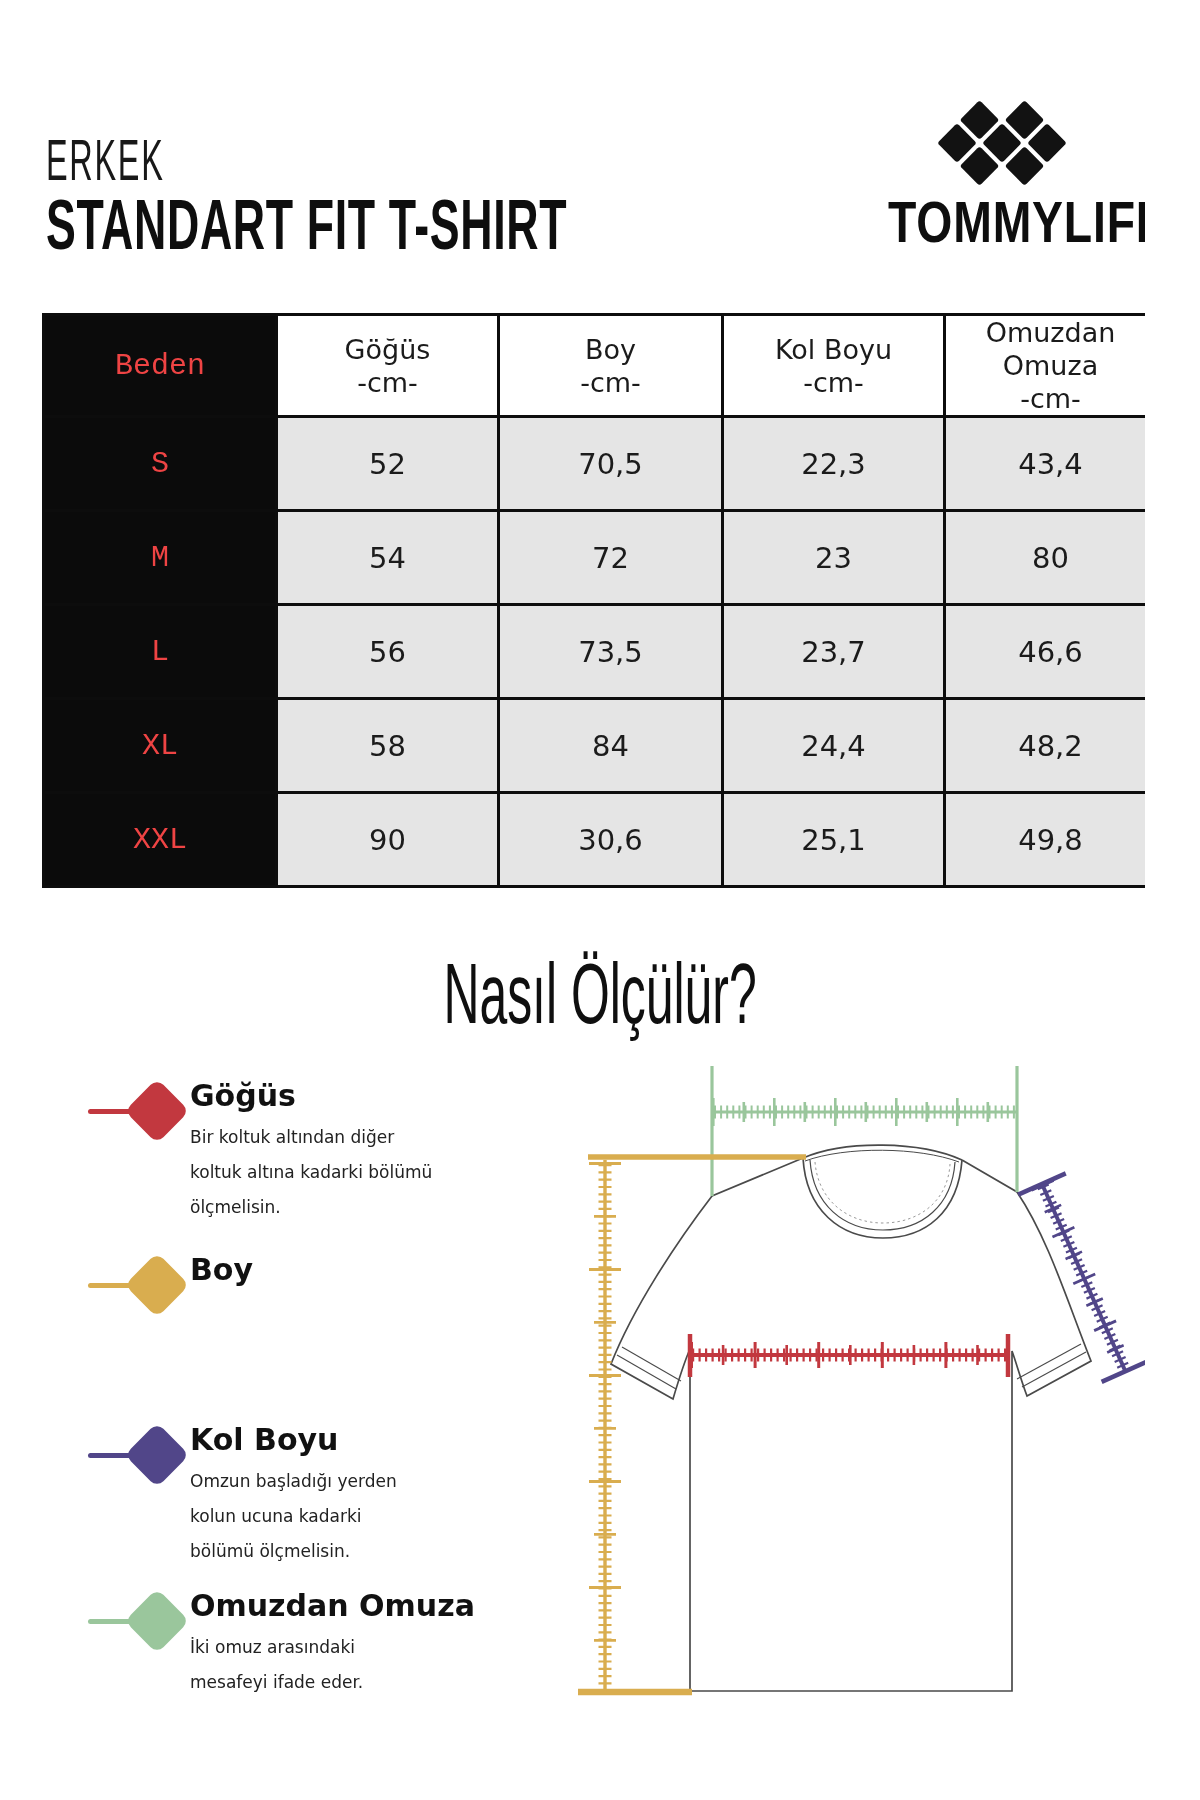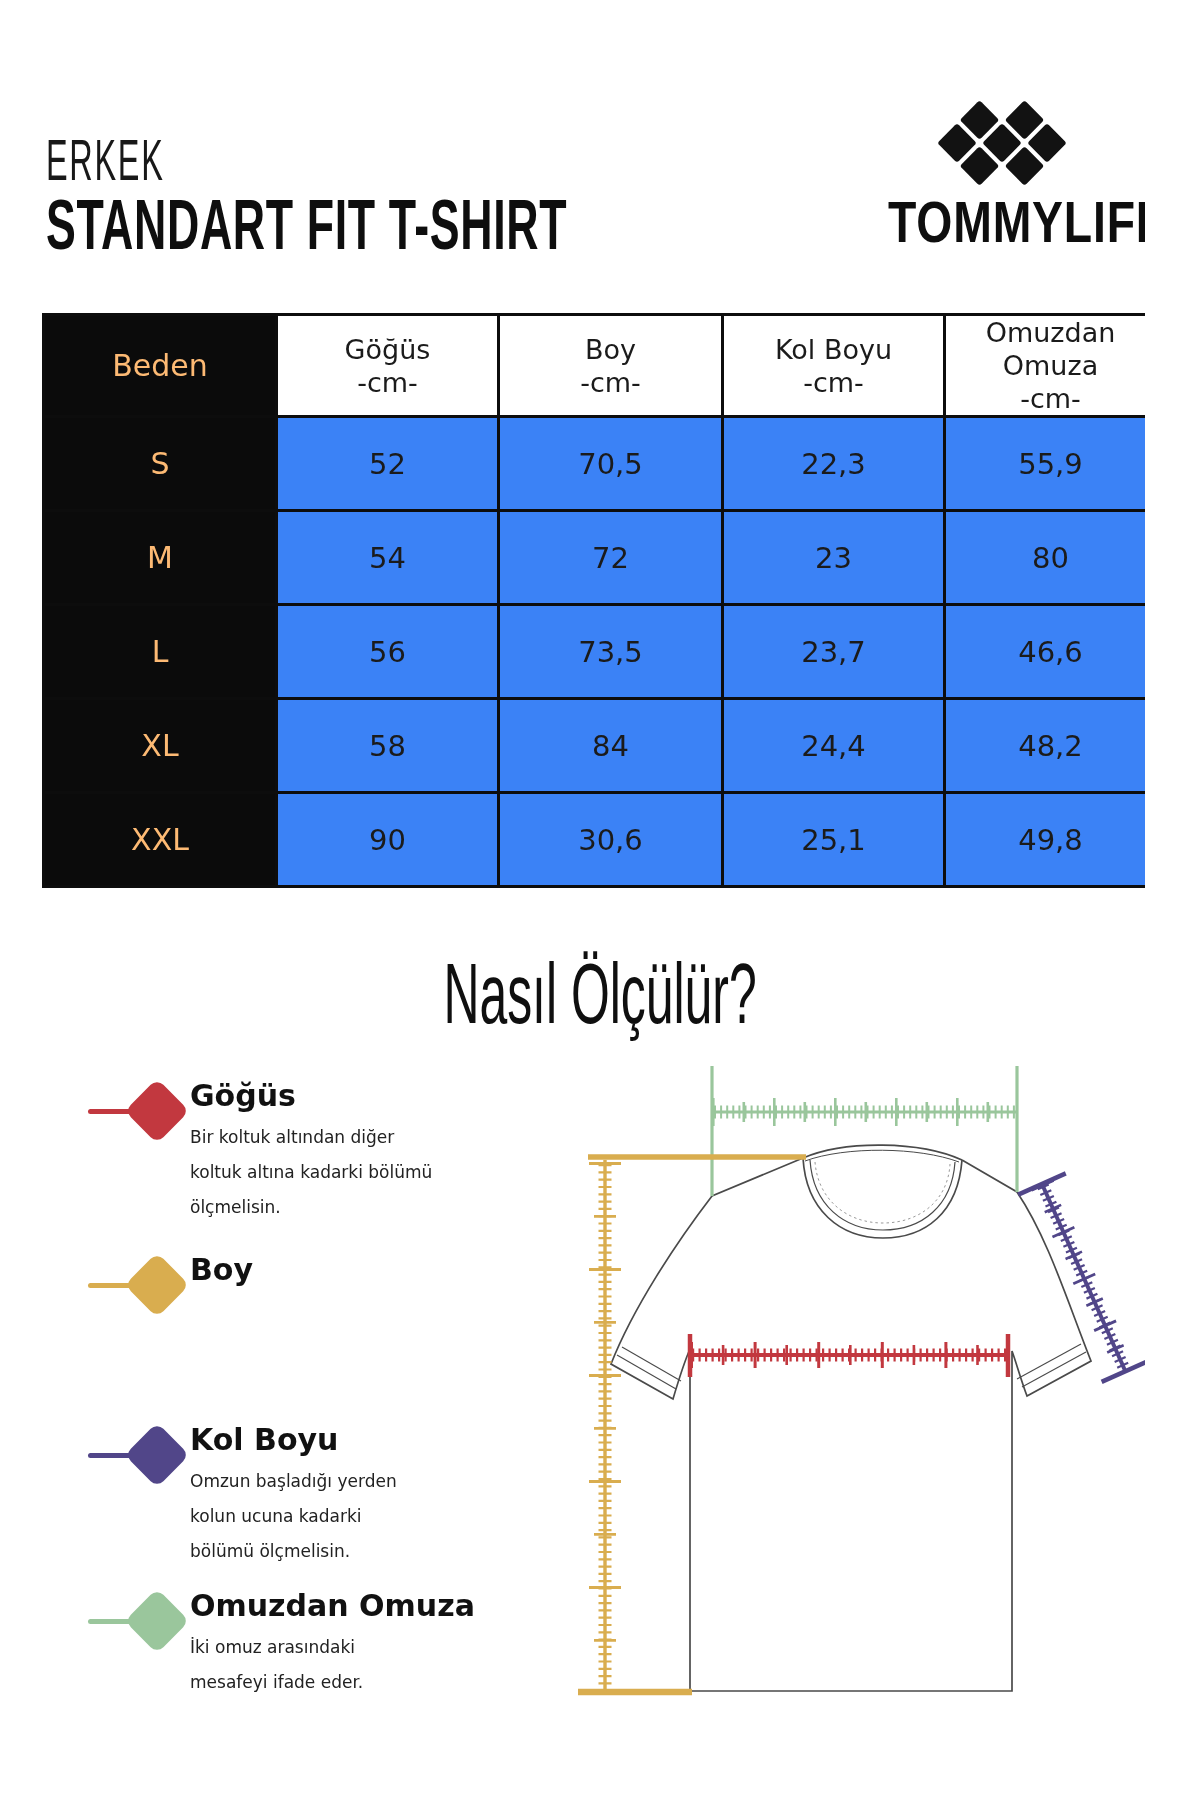--- a/index.html
+++ b/index.html
@@ -18,26 +18,26 @@
            font-family:"Liberation Sans",sans-serif;font-size:58px;font-weight:800;color:#0e0e0e;
            letter-spacing:1px;transform:scaleX(.8);white-space:nowrap;}
 
   
   table.size-table{position:absolute;left:42px;top:313px;width:1113px;border-collapse:collapse;
            table-layout:fixed;}
   table.size-table th,table.size-table td{border:3px solid #0d0d0d;text-align:center;
            vertical-align:middle;padding:0;}
   tr.head{height:97px;}
   tr.datarow{height:94px;}
-  .dark{background:#0b0b0b;color:#fdba74;}
+  .dark{background:#0b0b0b;color:#ef4444;font-family:Liberation Mono, monospace;}
   .corner{font-size:30px;font-weight:400;}
   .sizecell{font-size:30px;font-weight:400;}
   .hlabel{font-size:27px;line-height:33px;font-weight:400;color:#1b1b1b;}
   .hunit{font-size:27px;line-height:33px;font-weight:400;color:#1b1b1b;}
-  td.val{font-size:29px;color:#1b1b1b;background:#3b82f6;}
+  td.val{font-size:29px;color:#1b1b1b;background:#e5e5e5;}
 
   
   .howto-title{position:absolute;left:0;top:944px;width:1200px;text-align:center;
            font-family:"Liberation Sans",sans-serif;font-size:86px;font-weight:400;color:#0f0f0f;
            transform:scaleX(.58);white-space:nowrap;}
 
   .legend-item{position:absolute;left:80px;width:440px;}
   .marker{position:absolute;left:0;top:0;width:110px;height:56px;}
   .mline{position:absolute;left:8px;top:31px;width:72px;height:5px;border-radius:3px;}
   .mdiamond{position:absolute;left:54px;top:10px;width:46px;height:46px;border-radius:9px;
@@ -101,21 +101,21 @@
       <th>
         <div class="hlabel">Omuzdan Omuza</div>
         <div class="hunit">-cm-</div>
       </th>
     </tr>
     <tr class="datarow">
       <th class="dark sizecell">S</th>
       <td class="val">52</td>
       <td class="val">70,5</td>
       <td class="val">22,3</td>
-      <td class="val">55,9</td>
+      <td class="val">43,4</td>
     </tr>
     <tr class="datarow">
       <th class="dark sizecell">M</th>
       <td class="val">54</td>
       <td class="val">72</td>
       <td class="val">23</td>
       <td class="val">80</td>
     </tr>
     <tr class="datarow">
       <th class="dark sizecell">L</th>

